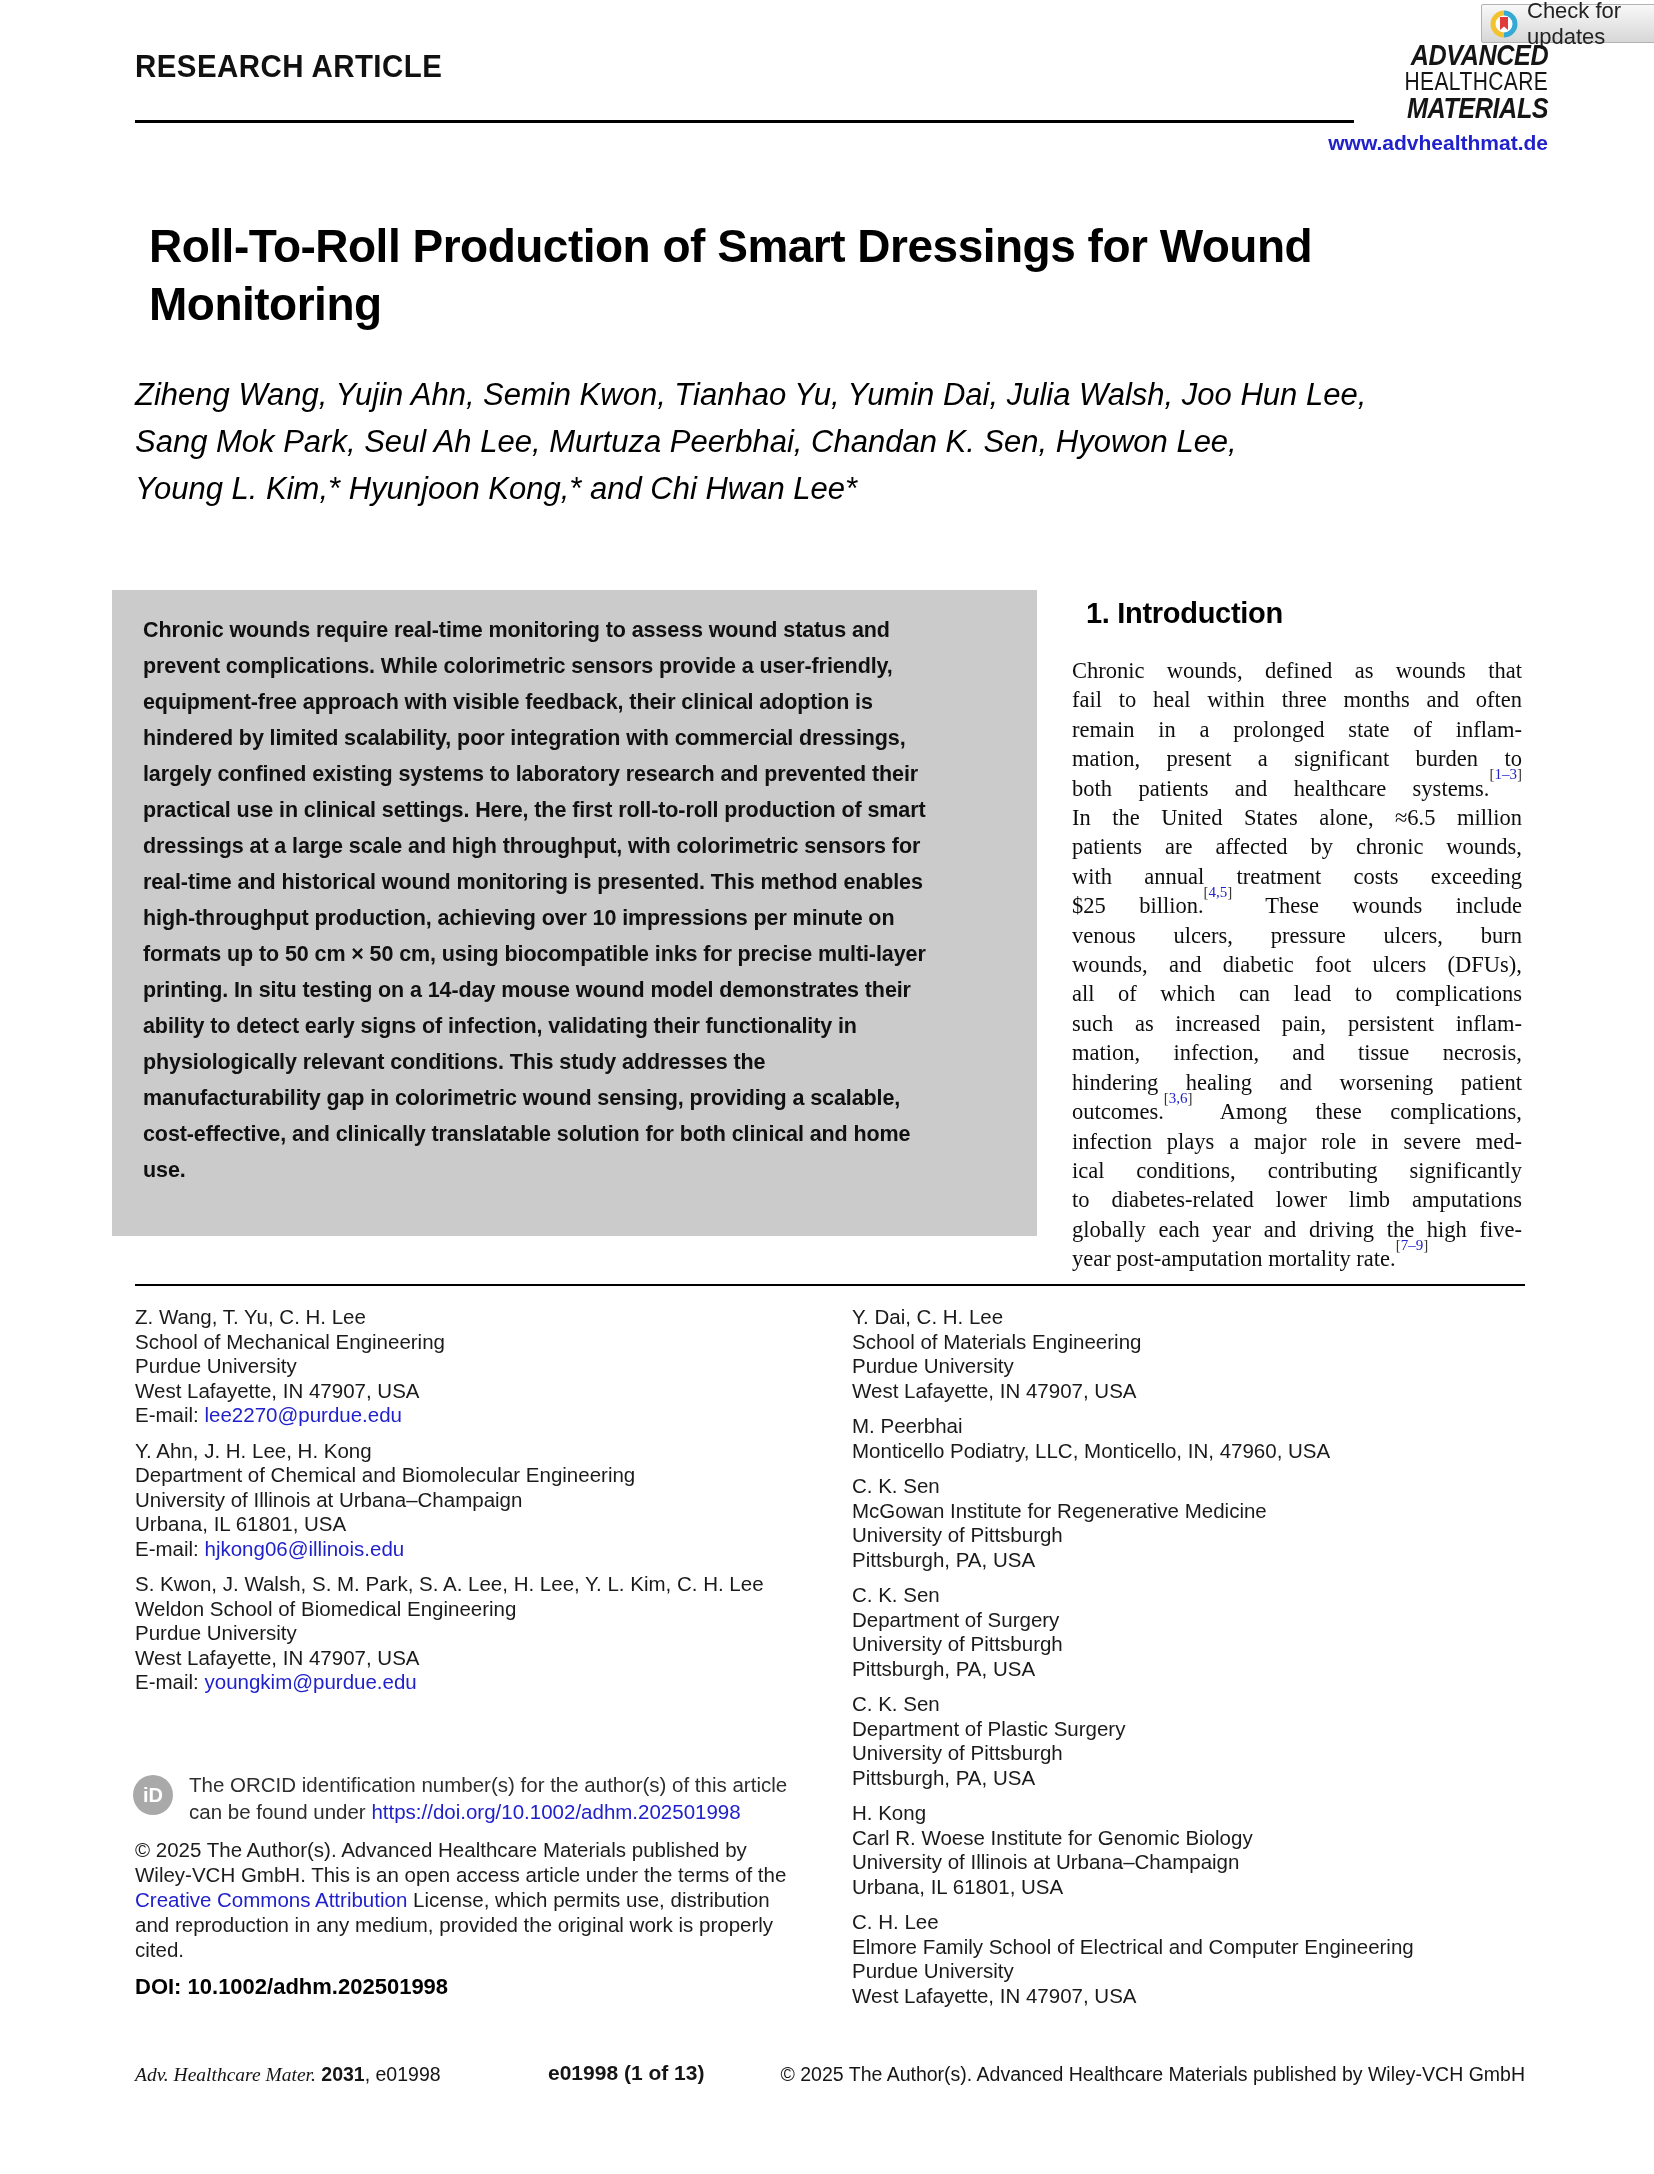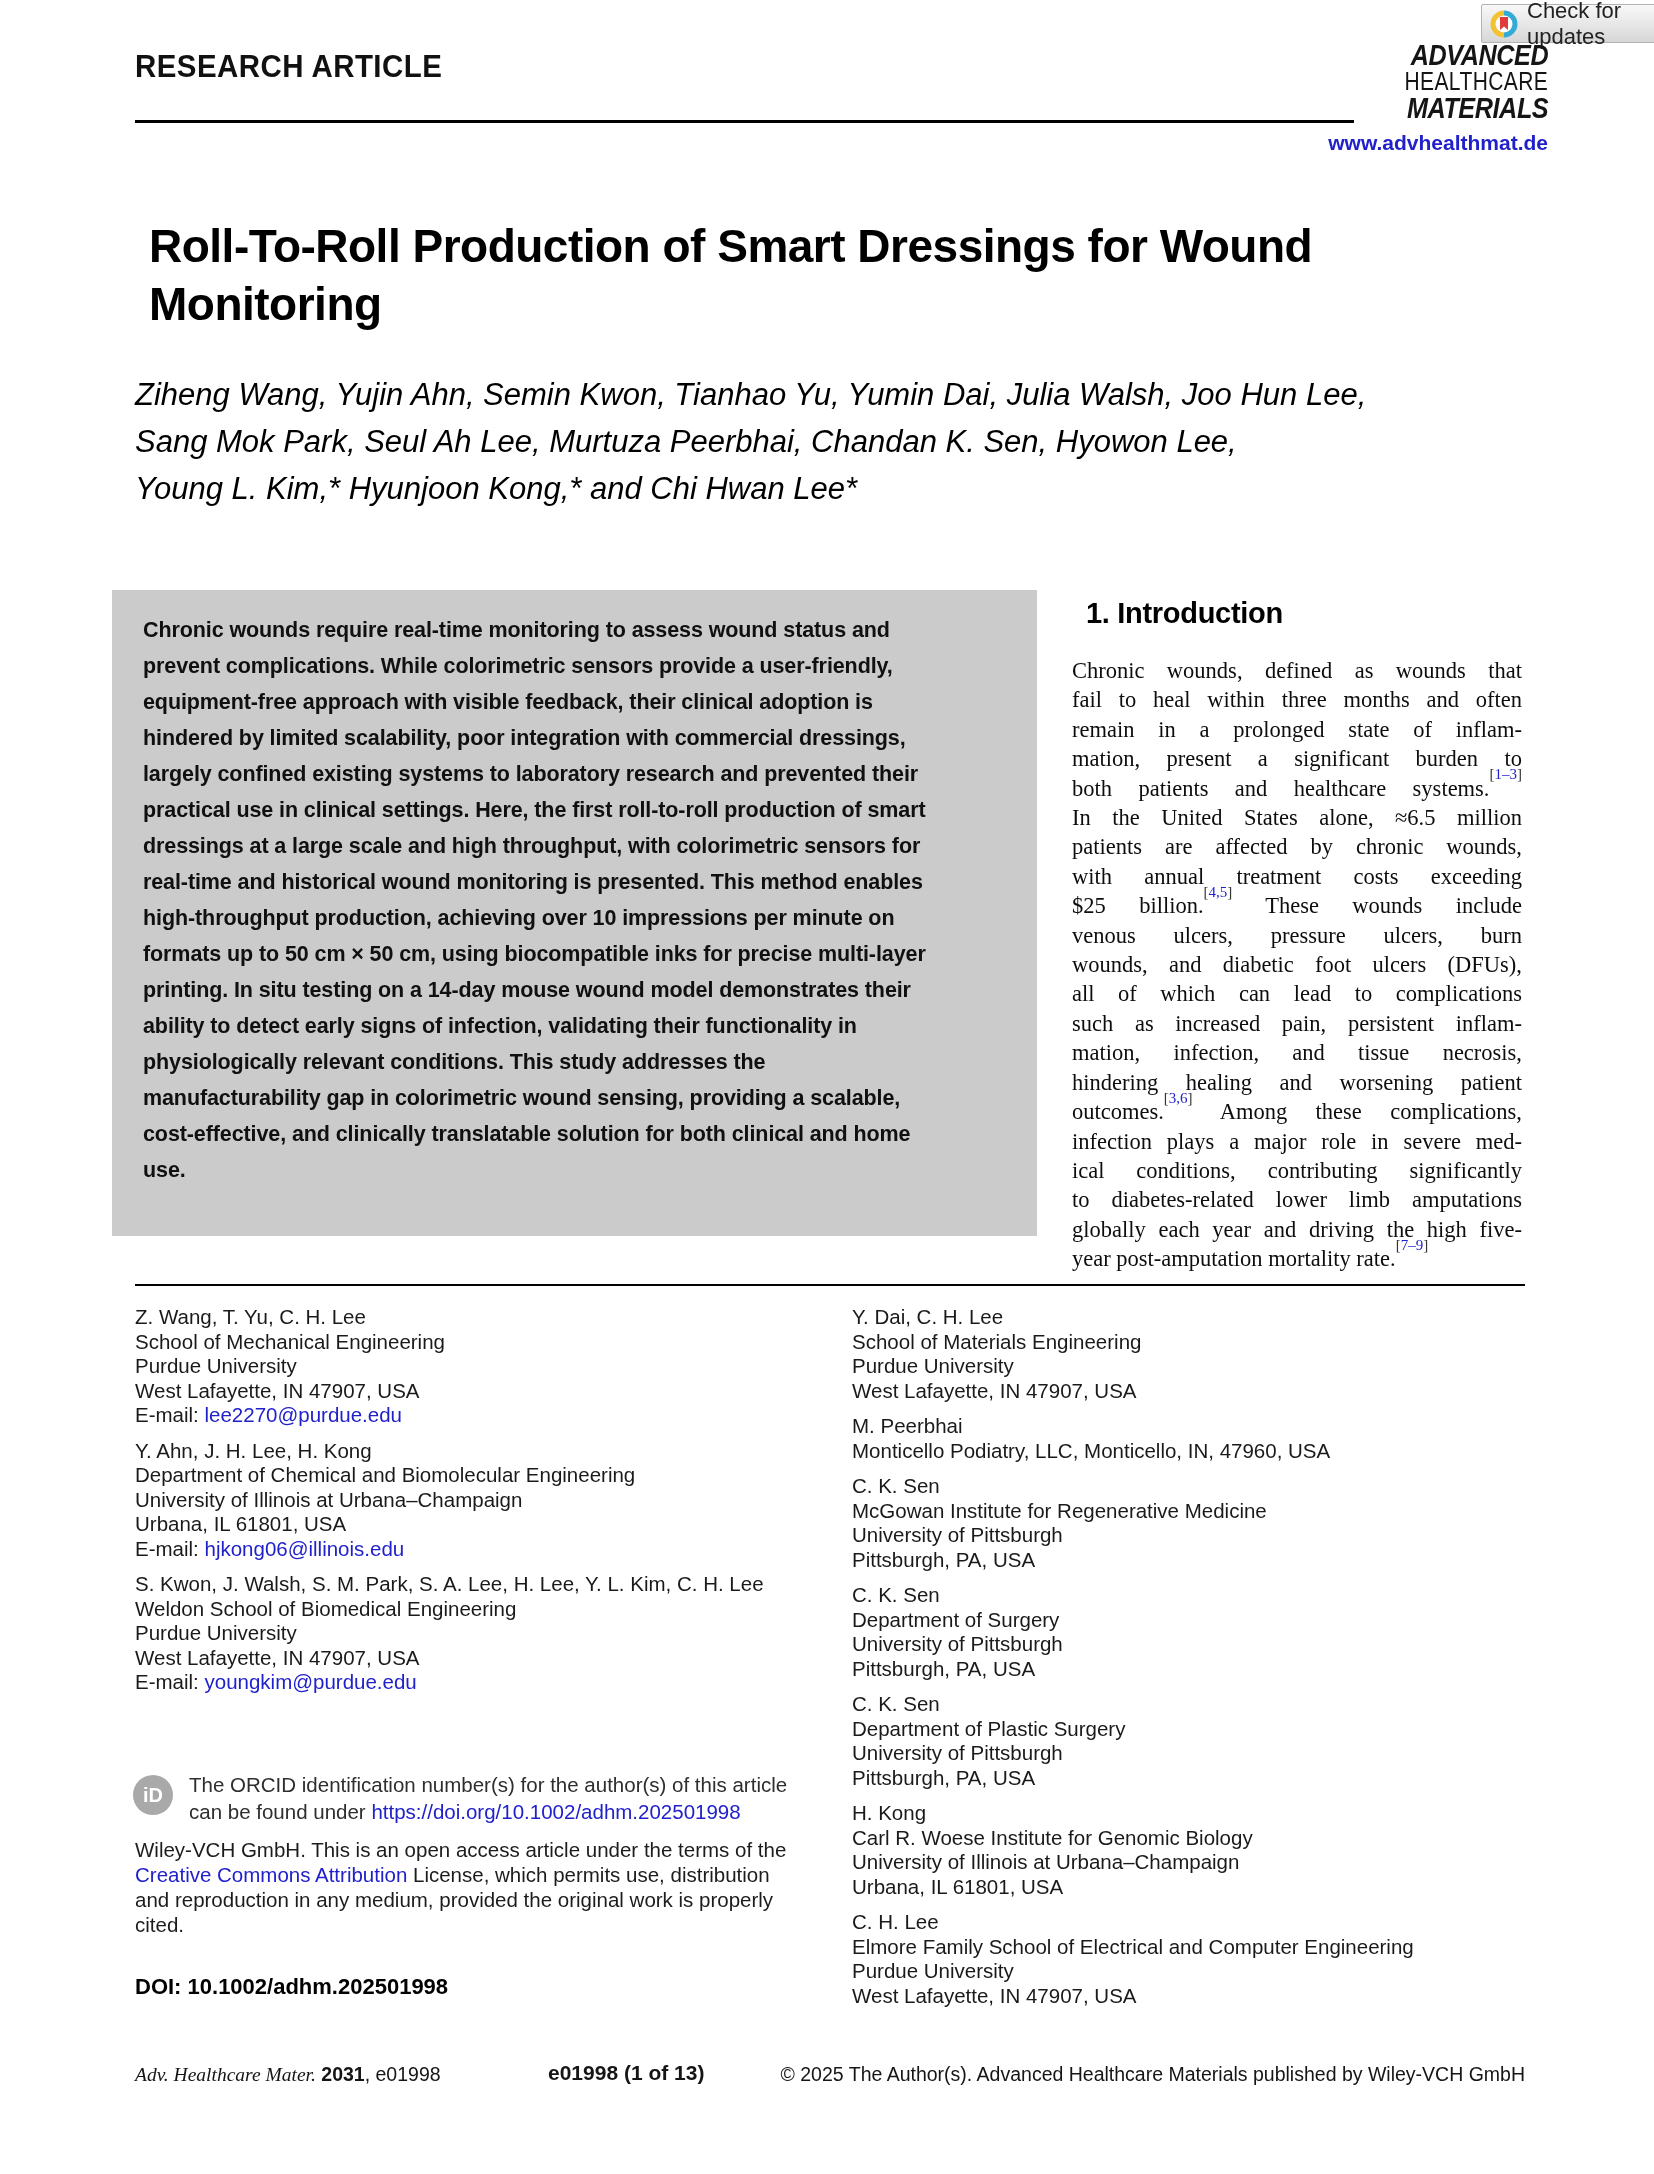--- a/index.html
+++ b/index.html
@@ -235,20 +235,21 @@
 
   <div class="orcid-note">
     <div class="orcid-icon">iD</div>
     <div class="orcid-text">
         <div class="ln">The ORCID identification number(s) for the author(s) of this article</div>
         <div class="ln">can be found under <span class="link">https://doi.org/10.1002/adhm.202501998</span></div>
       </div>
   </div>
 
   <div class="copyright">
+      <div class="ln">© 2025 The Author(s). Advanced Healthcare Materials published by</div>
       <div class="ln">Wiley-VCH GmbH. This is an open access article under the terms of the</div>
       <div class="ln"><span class="link">Creative Commons Attribution</span> License, which permits use, distribution</div>
       <div class="ln">and reproduction in any medium, provided the original work is properly</div>
       <div class="ln">cited.</div>
     </div>
 
   <div class="doi-line">DOI: 10.1002/adhm.202501998</div>
 
   <div class="footer">
     <div class="footer-left"><span class="jname">Adv. Healthcare Mater.</span> <span class="jyear">2031</span><span>, e01998</span></div>

